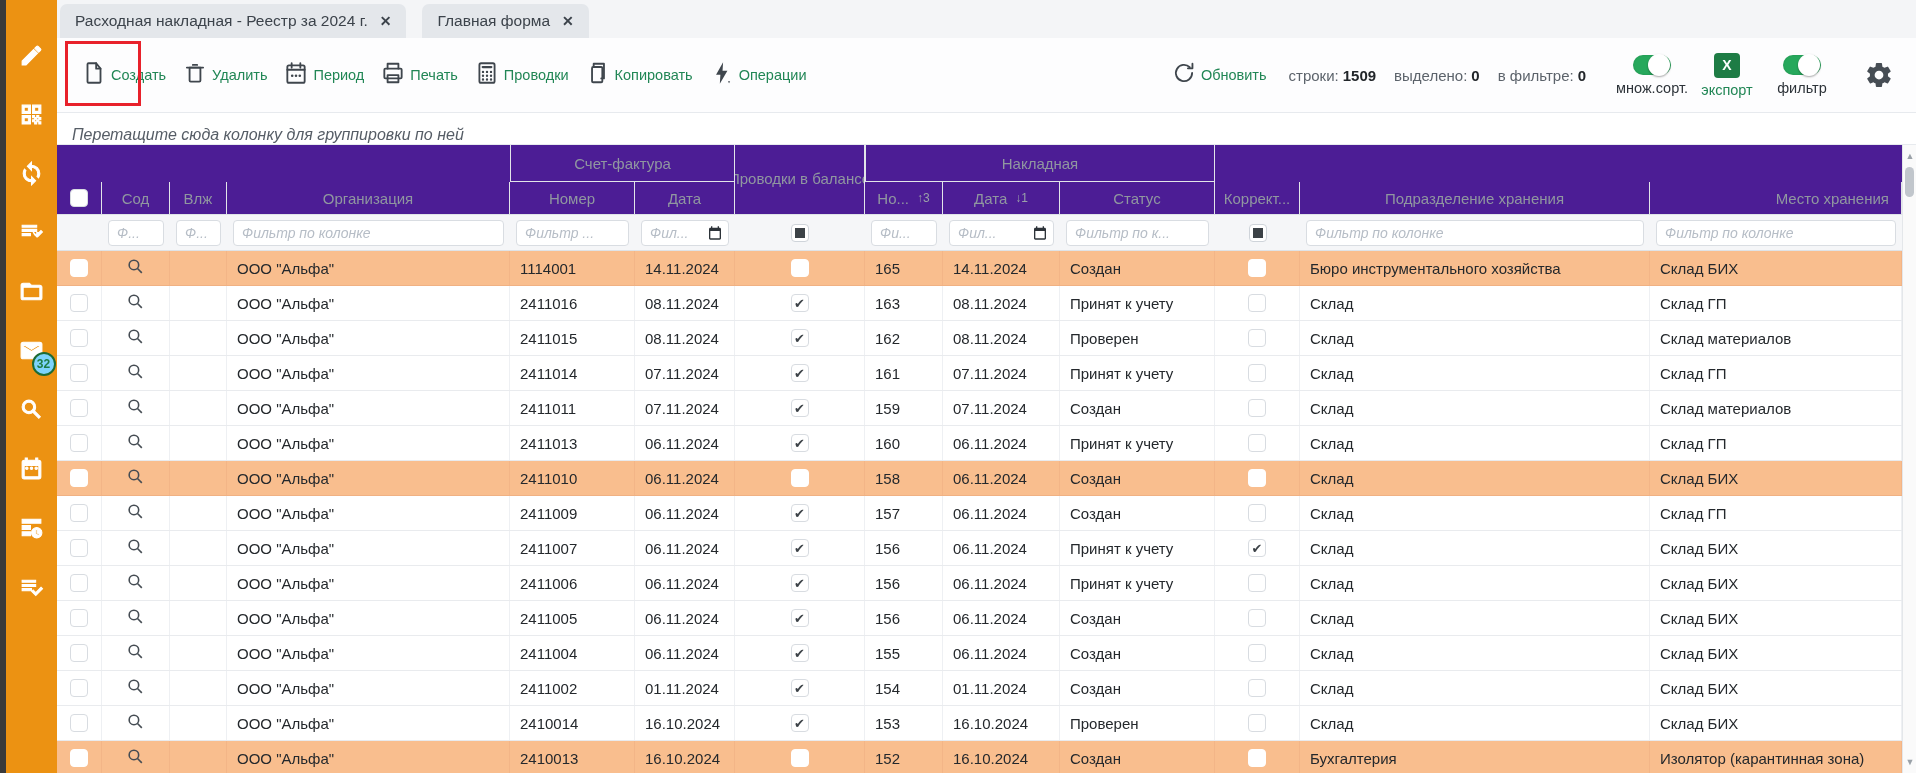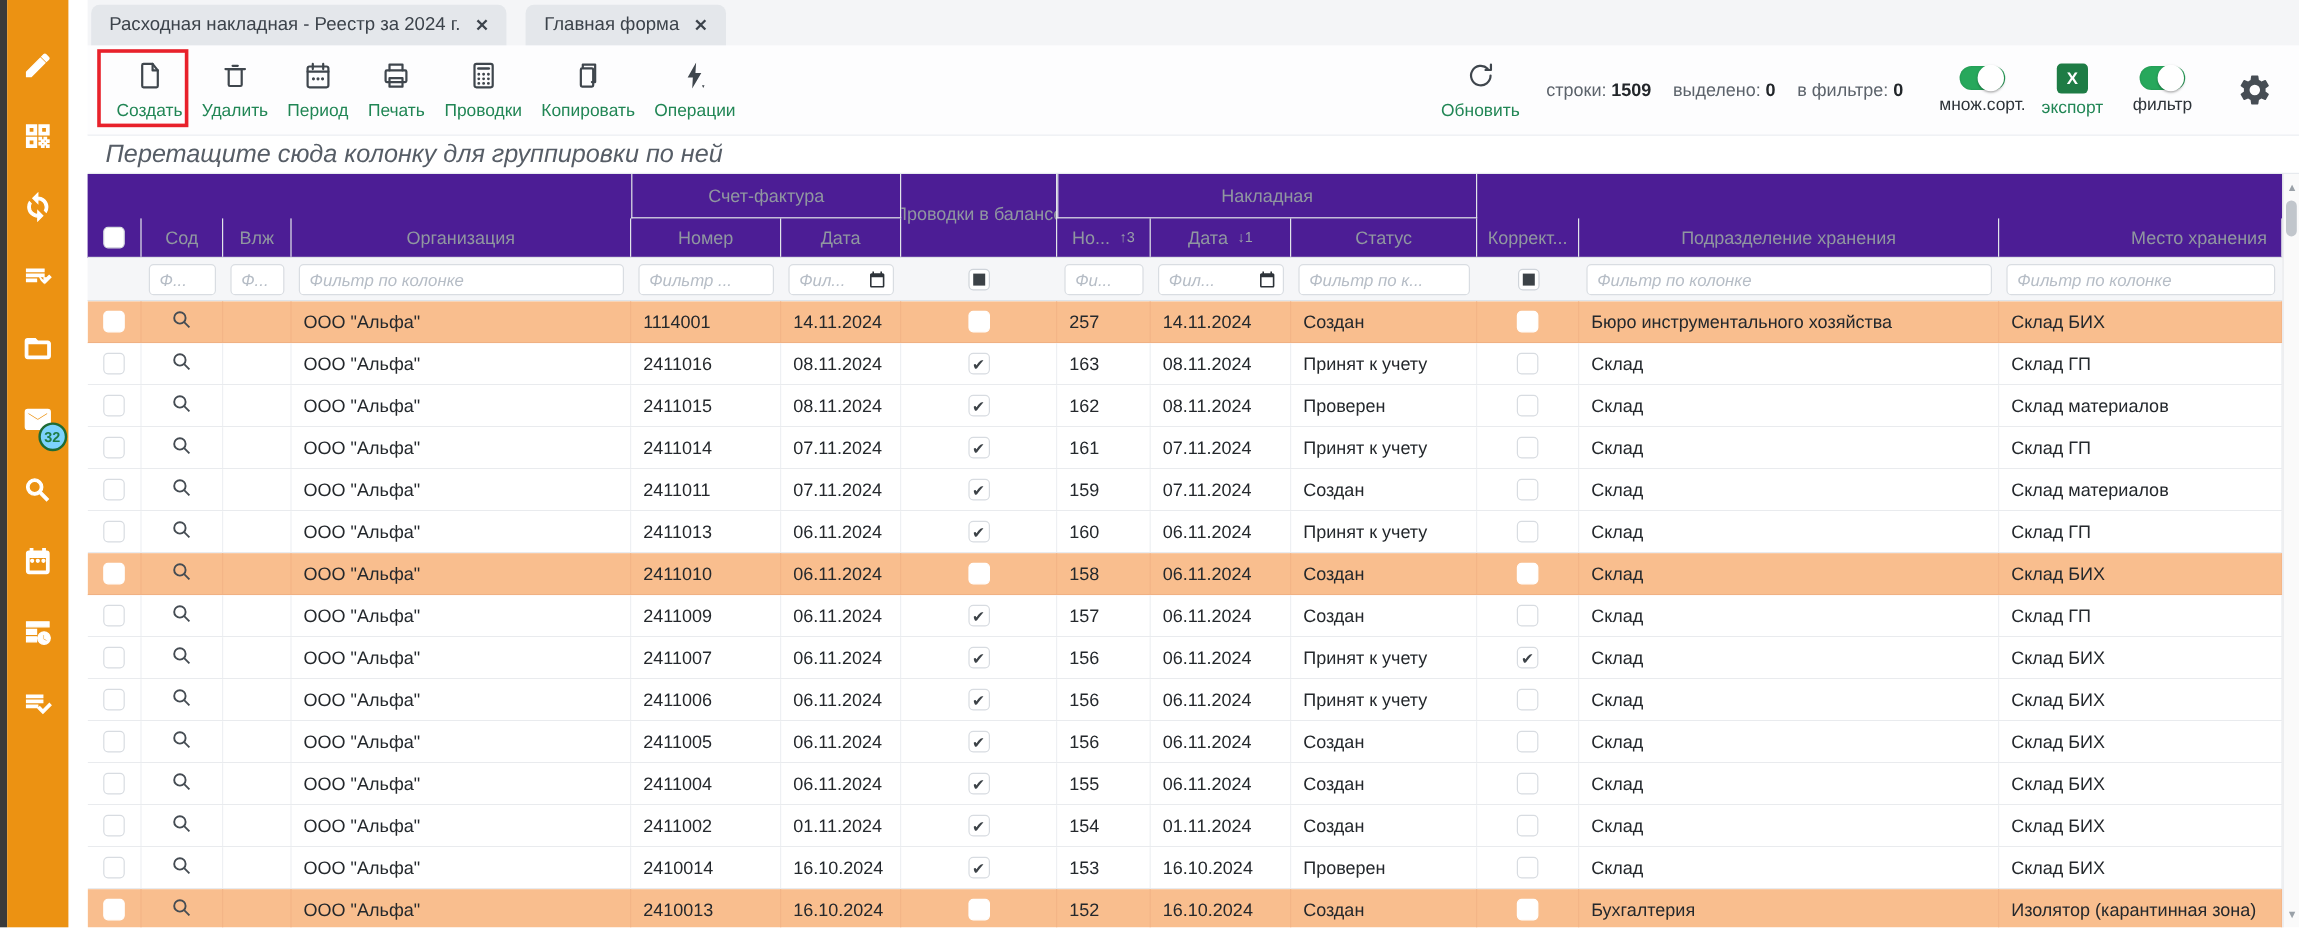--- a/index.html
+++ b/index.html
@@ -11,50 +11,50 @@
   .edge { width:6px; height:100%; background:#3a3a3a; }
   .sidebar { width:51px; height:100%; background:#ec9212; display:flex; flex-direction:column;
     align-items:center; padding-top:44px; gap:33px; position:relative; z-index:5; }
   .side-item { width:26px; height:26px; display:flex; align-items:center; justify-content:center; cursor:pointer; position:relative; }
   .side-item svg { width:25px; height:25px; fill:#fff; stroke:#fff; }
   .badge { position:absolute; left:13px; top:13px; width:24px; height:24px; border-radius:50%;
     background:#7dd3fc; border:2px solid #1e6b34; color:#1e7c45; font-weight:bold; font-size:12px;
     display:flex; align-items:center; justify-content:center; z-index:6; }
 
   
-  .main { flex:1; display:flex; flex-direction:column; height:100%; min-width:0;padding-left:16px; }
+  .main { flex:1; display:flex; flex-direction:column; height:100%; min-width:0; }
 
   .tabbar { height:38px; background:#f4f5f7; display:flex; align-items:flex-end; flex:none; }
   .tab { height:34px; margin-left:3px; background:#e4e7eb; border-radius:7px 7px 0 0;
     display:flex; align-items:center; gap:12px; padding:0 15px; font-size:15.5px; color:#3c434b; cursor:pointer; }
   .tab + .tab { margin-left:16px; }
   .tab .x { font-size:14px; font-weight:bold; color:#3c434b; cursor:pointer; }
 
   .toolbar { height:74px; background:#fdfdfe; display:flex; align-items:center; padding:0 22px 0 16px; flex:none; position:relative; }
-  .tbtn { display:flex; flex-direction:column; align-items:center; justify-content:center; gap:4px;
+  .tbtn { display:flex; align-items:center; justify-content:center; gap:4px;
     min-width:64px; padding:4px 8px; cursor:pointer; }
   .tbtn svg { width:26px; height:26px; stroke:#3f464d; fill:none; stroke-width:1.7; stroke-linejoin:round; stroke-linecap:round; }
   .tbtn .lbl { font-size:14.5px; color:#218655; white-space:nowrap; }
   .redbox { position:absolute; left:8px; top:3px; width:76px; height:65px; border:3px solid #e8212b; pointer-events:none; }
   .spacer { flex:1; }
   .stats { display:flex; gap:18px; font-size:15px; color:#5c636b; margin:0 26px 0 14px; align-items:center; white-space:nowrap; }
   .stats b { color:#22262a; margin-left:4px; }
   .toggle-wrap { display:flex; flex-direction:column; align-items:center; gap:5px; min-width:80px; cursor:pointer; }
   .toggle { width:38px; height:20px; border-radius:10px; background:#27a85c; position:relative; box-shadow:inset 0 0 2px rgba(0,0,0,.15); }
   .toggle .knob { position:absolute; right:1px; top:-1px; width:22px; height:22px; border-radius:50%; background:#fff; box-shadow:0 1px 2px rgba(0,0,0,.35); }
   .toggle-wrap .lbl, .xl-wrap .lbl { font-size:14.5px; color:#2d3339; }
   .xl-wrap { display:flex; flex-direction:column; align-items:center; gap:4px; min-width:70px; cursor:pointer; }
   .xl-icon { width:26px; height:25px; background:#1e7c45; border-radius:4px; color:#fff; font-weight:bold;
     font-size:14px; display:flex; align-items:center; justify-content:center; }
   .xl-wrap .lbl { color:#218655; }
   .gear { width:30px; height:30px; margin-left:22px; cursor:pointer; }
   .gear svg { width:30px; height:30px; fill:#464d54; }
 
   .groupbar { height:33px; background:#fff; border-top:1px solid #e7eaee; border-bottom:1px solid #e7eaee;
-    display:flex; align-items:center; padding-left:15px; font-size:21px; font-style:italic; color:#565d66; flex:none; }
+    display:flex; align-items:flex-end; padding-left:15px; font-size:16px; font-style:italic; color:#565d66; flex:none; }
 
   
   .grid-zone { flex:1; display:flex; min-height:0; }
   .grid { width:1845px; display:flex; flex-direction:column; min-height:0; }
   :root { --cols:45px 68px 57px 283px 125px 100px 130px 78px 117px 155px 85px 350px 1fr; }
 
   .ghead { display:grid; grid-template-columns:var(--cols); grid-template-rows:37px 32px;
     background:#4c1d95; color:#9097a0; font-size:15px; flex:none; border-bottom:1px solid #dfe3e7; }
   .hcell { display:flex; align-items:center; justify-content:center; border-right:1px solid #e2e5e9; padding:0 4px; white-space:nowrap; overflow:hidden; }
   .hgroup { border-bottom:1px solid #e2e5e9; }
@@ -373,21 +373,21 @@
                     <path d="M14.5 14.5L20 20"></path>
                   </svg></div>
               </div>
               <div class="tcell"></div>
               <div class="tcell">ООО "Альфа"</div>
               <div class="tcell">1114001</div>
               <div class="tcell">14.11.2024</div>
               <div class="tcell tc-center">
                 <div class="cb"></div>
               </div>
-              <div class="tcell">257</div>
+              <div class="tcell">165</div>
               <div class="tcell">14.11.2024</div>
               <div class="tcell">Создан</div>
               <div class="tcell tc-center">
                 <div class="cb"></div>
               </div>
               <div class="tcell">Бюро инструментального хозяйства</div>
               <div class="tcell">Склад БИХ</div>
             </div>
             <div class="trow">
               <div class="tcell tc-center">

